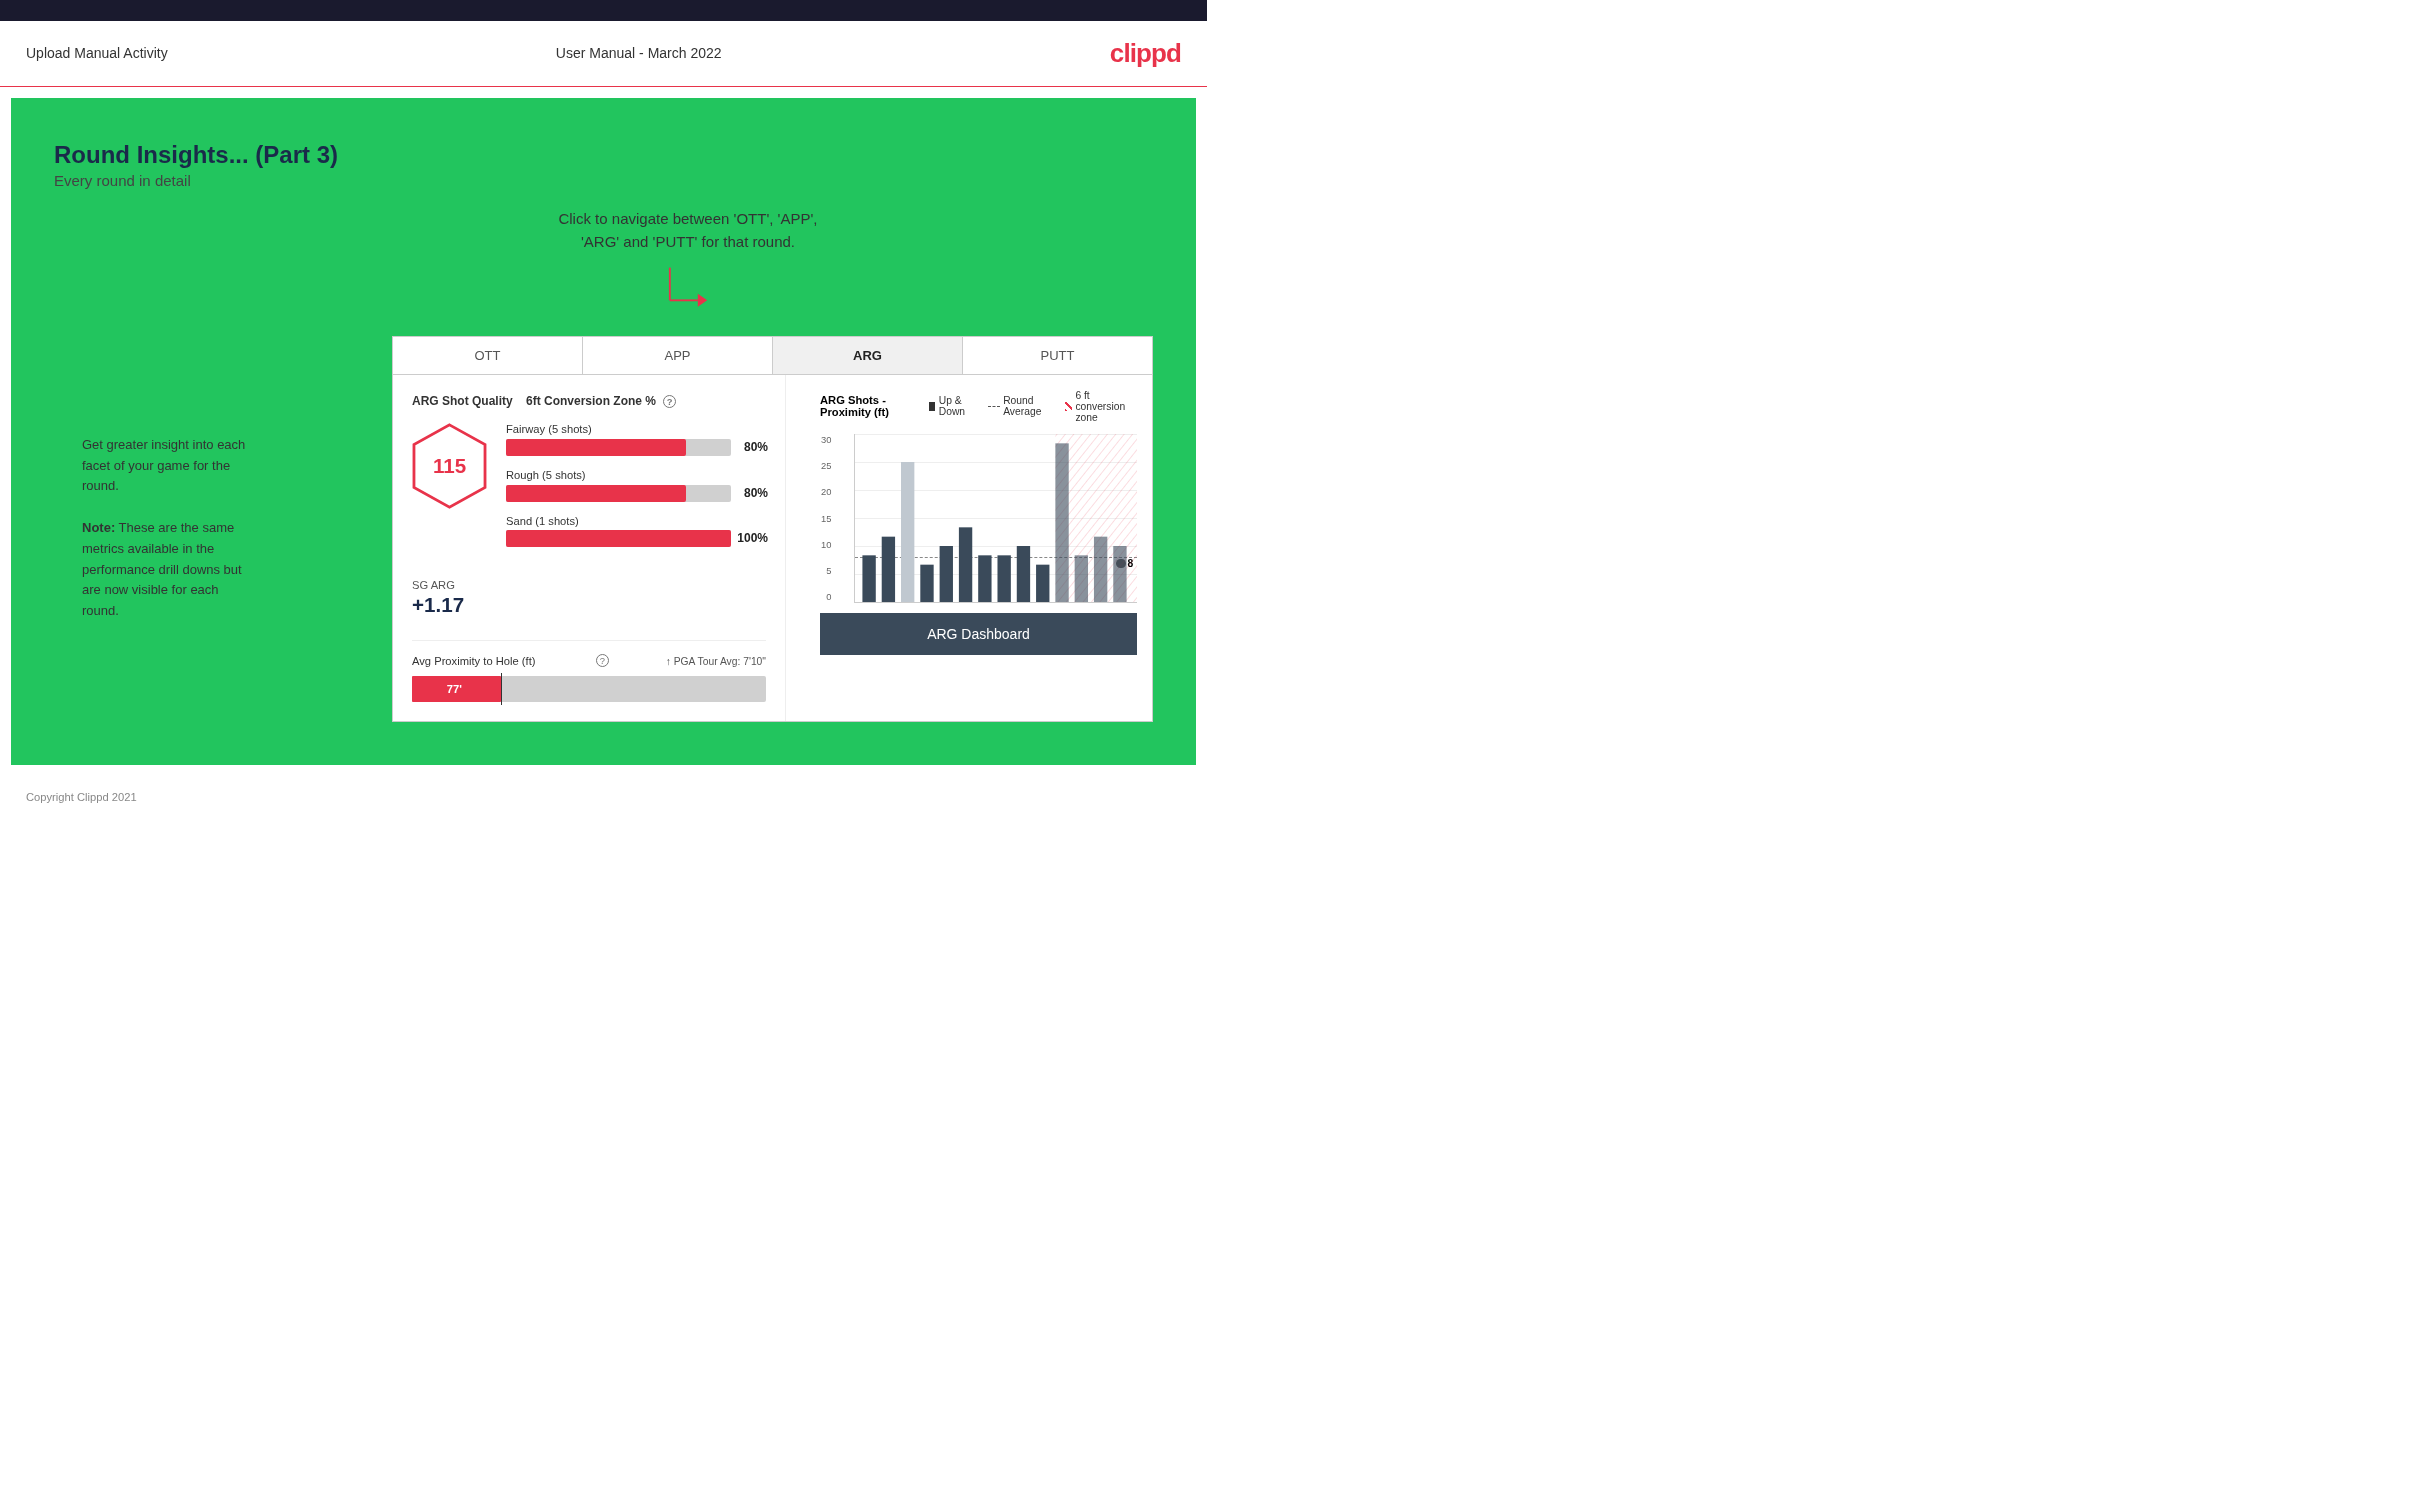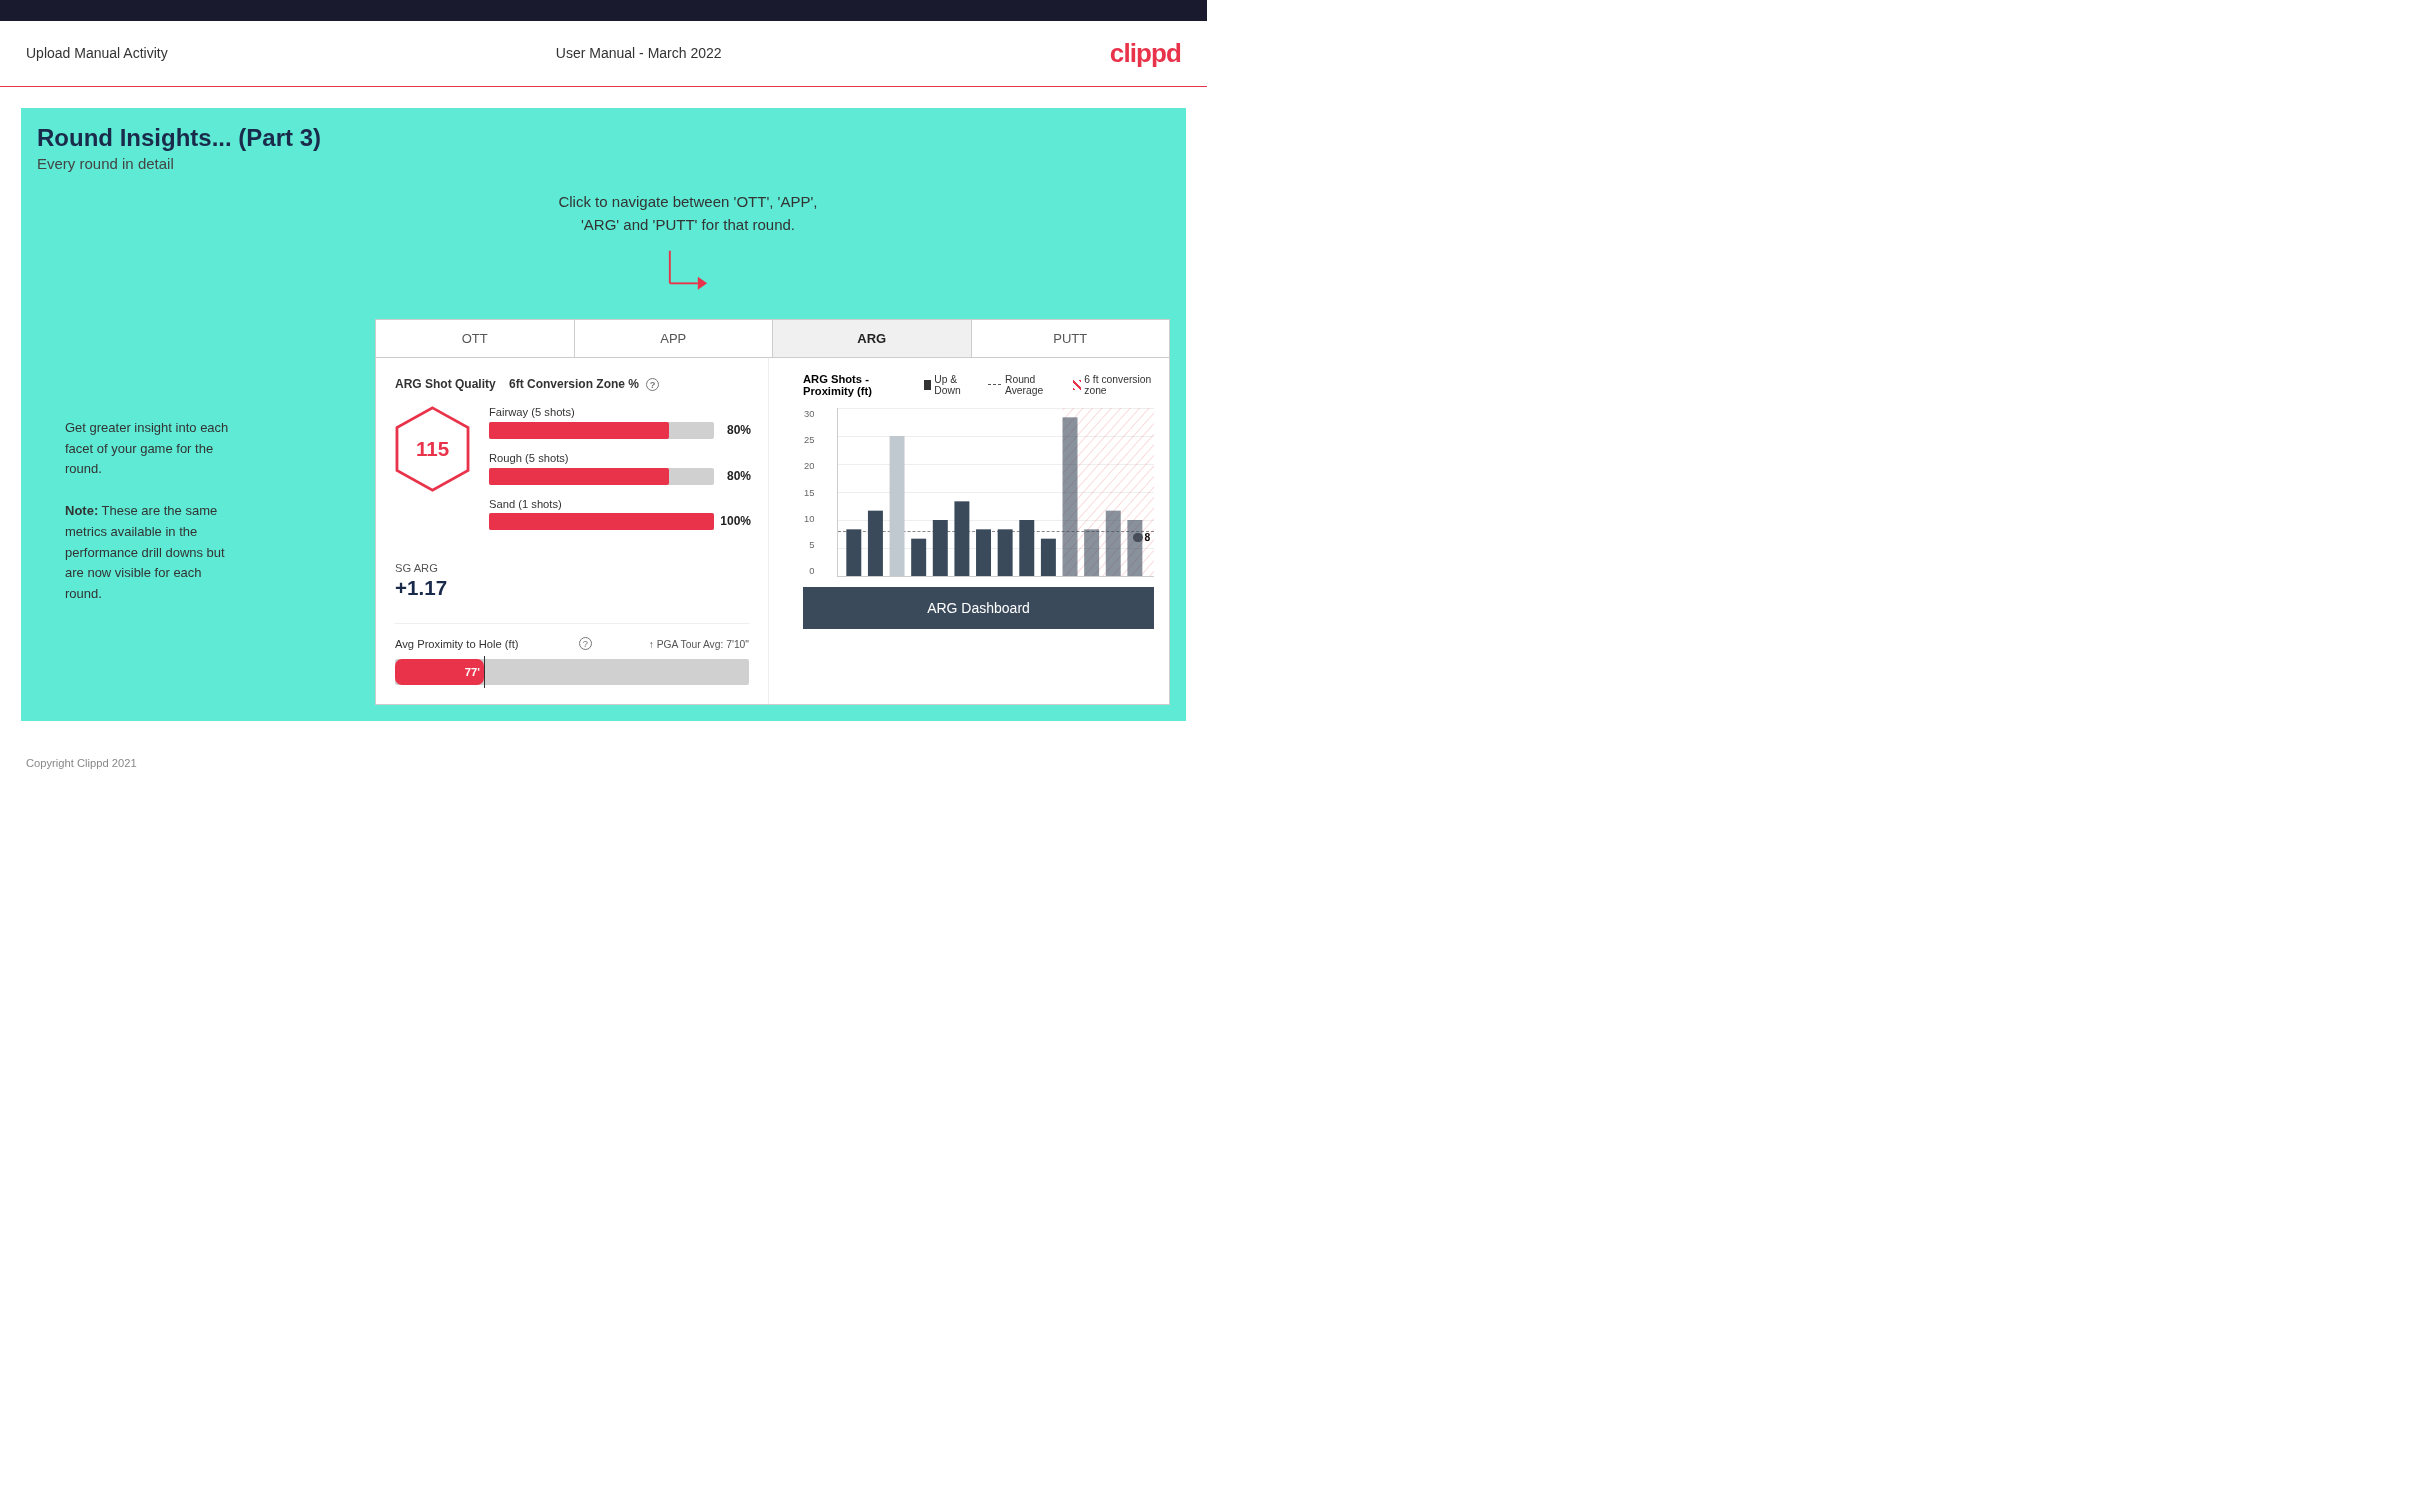--- a/index.html
+++ b/index.html
@@ -41,23 +41,23 @@
 
     .header-logo {
       font-size: 26px;
       font-weight: 700;
       color: #e8334a;
       letter-spacing: -0.9px;
     }
 
     
     .main-content {
-      background: #5eead4;
-      margin: 21px;
-      padding: 16px;
+      background: #22c55e;
+      margin: 11px;
+      padding: 43px;
       min-height: 609px;
     }
 
     .page-title {
       font-size: 24px;
       font-weight: 700;
       color: #1a2a4a;
       margin-bottom: 3.7px;
     }
 
@@ -244,25 +244,25 @@
     .proximity-bar-track {
       background: #d0d0d0;
       height: 26px;
       border-radius: 1.9px;
       position: relative;
     }
 
     .proximity-bar-fill {
       height: 100%;
       background: #e8334a;
-      border-radius: 7px;
+      border-radius: 1px;
       width: 25%;
       display: flex;
       align-items: center;
-      justify-content: flex-end;
+      justify-content: center;
       padding-right: 3.7px;
     }
 
     .proximity-bar-fill span {
       color: #fff;
       font-size: 11.2px;
       font-weight: 700;
     }
 
     .proximity-cursor {

